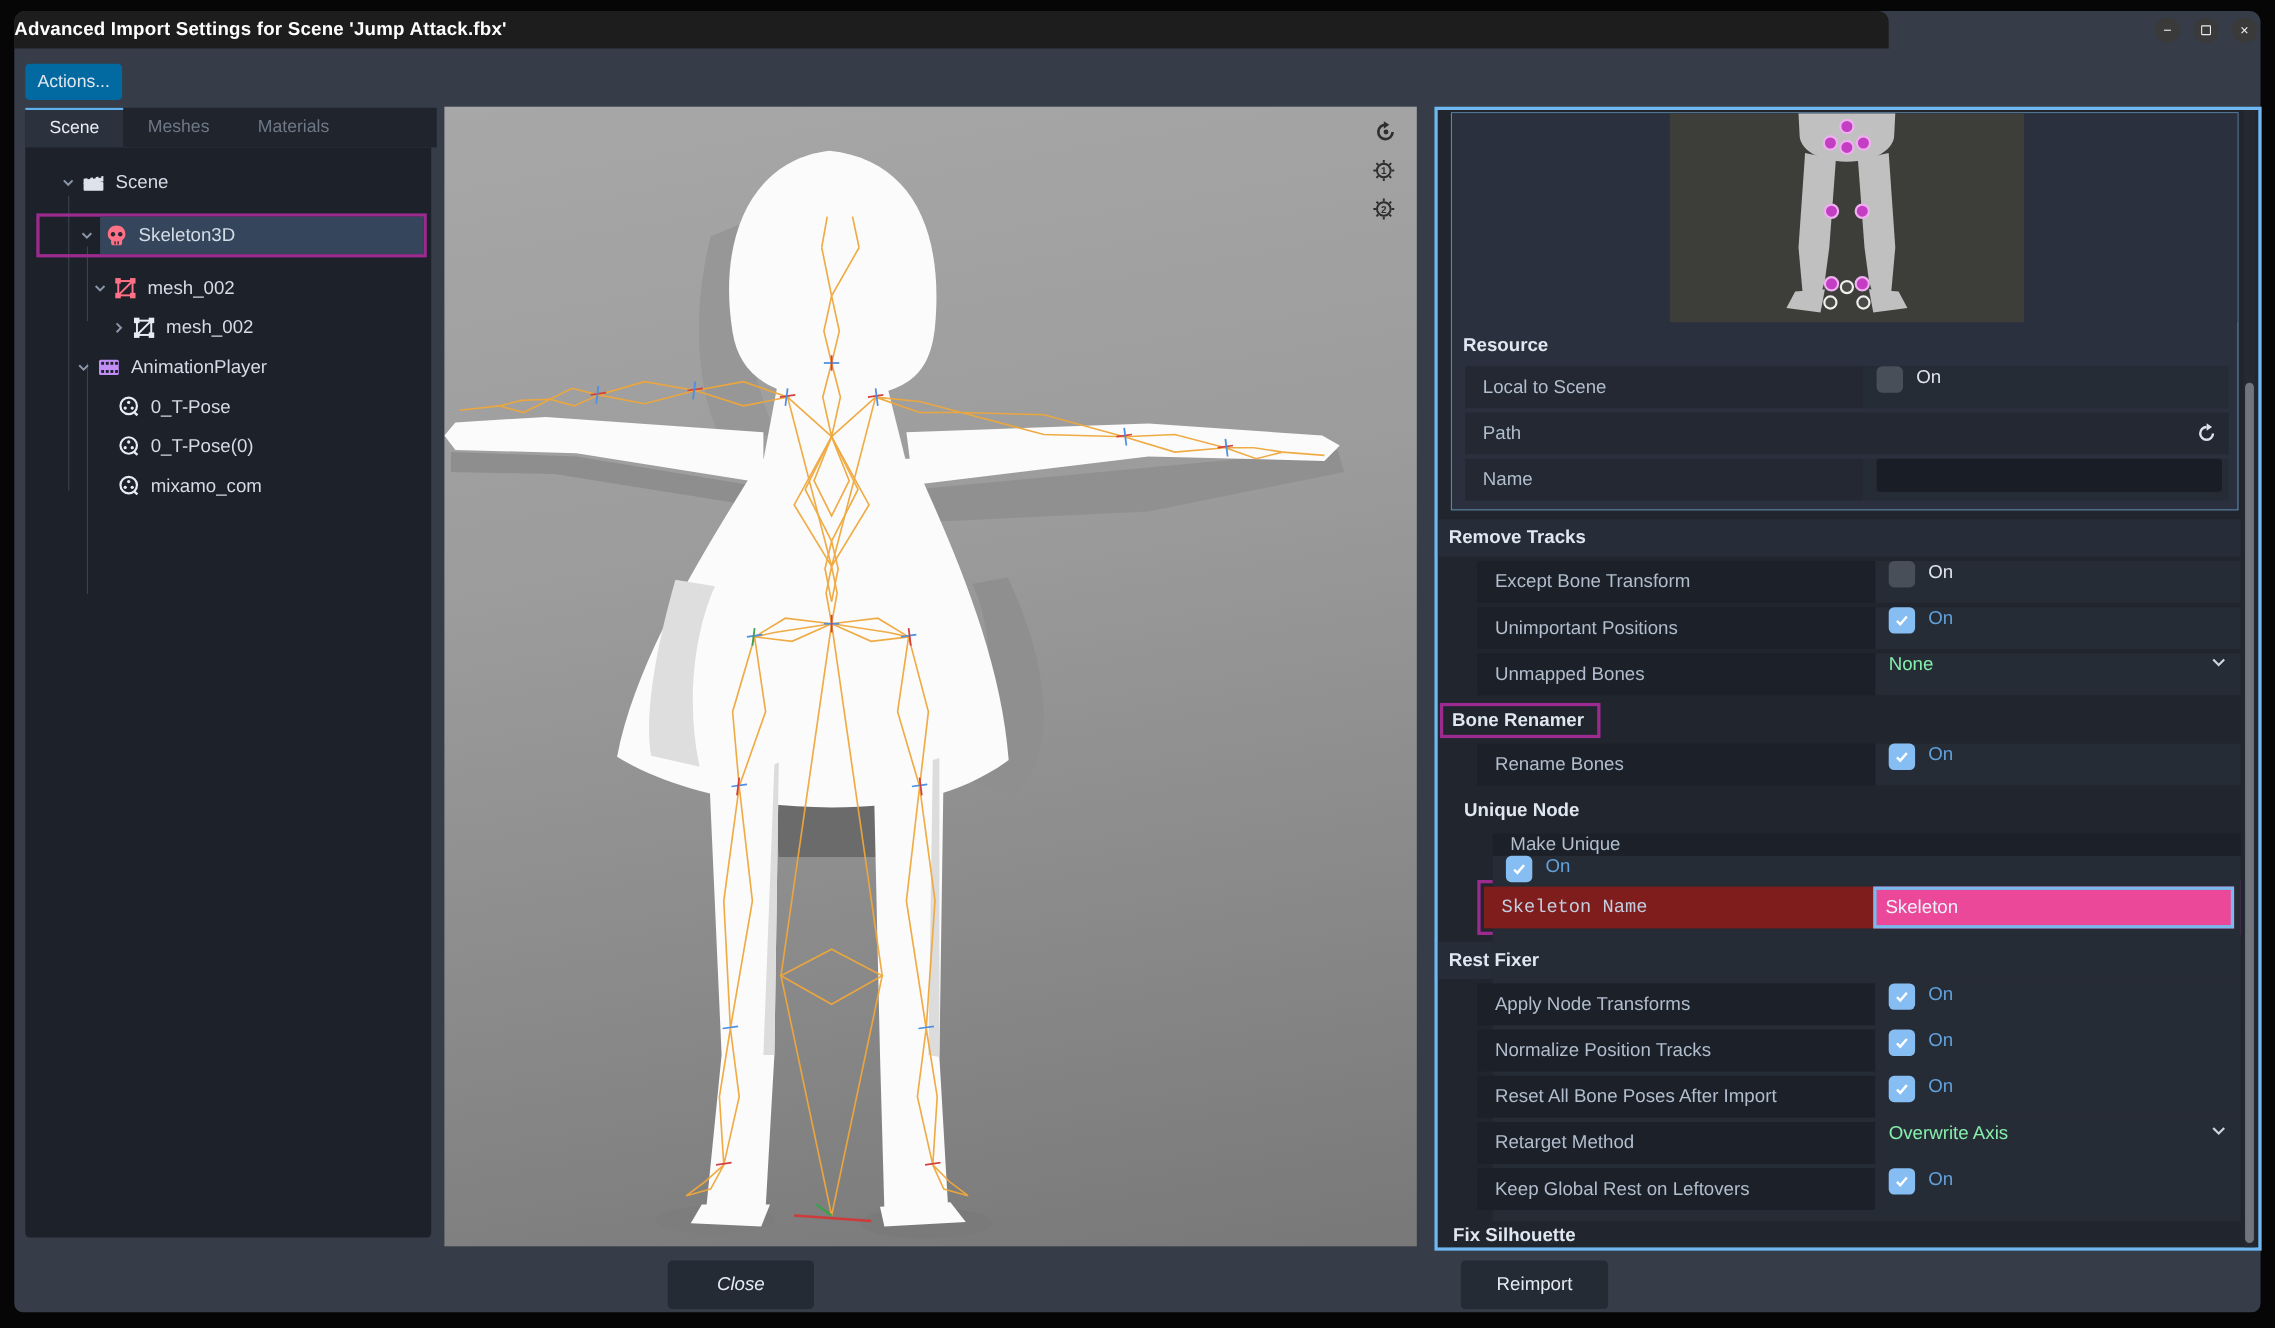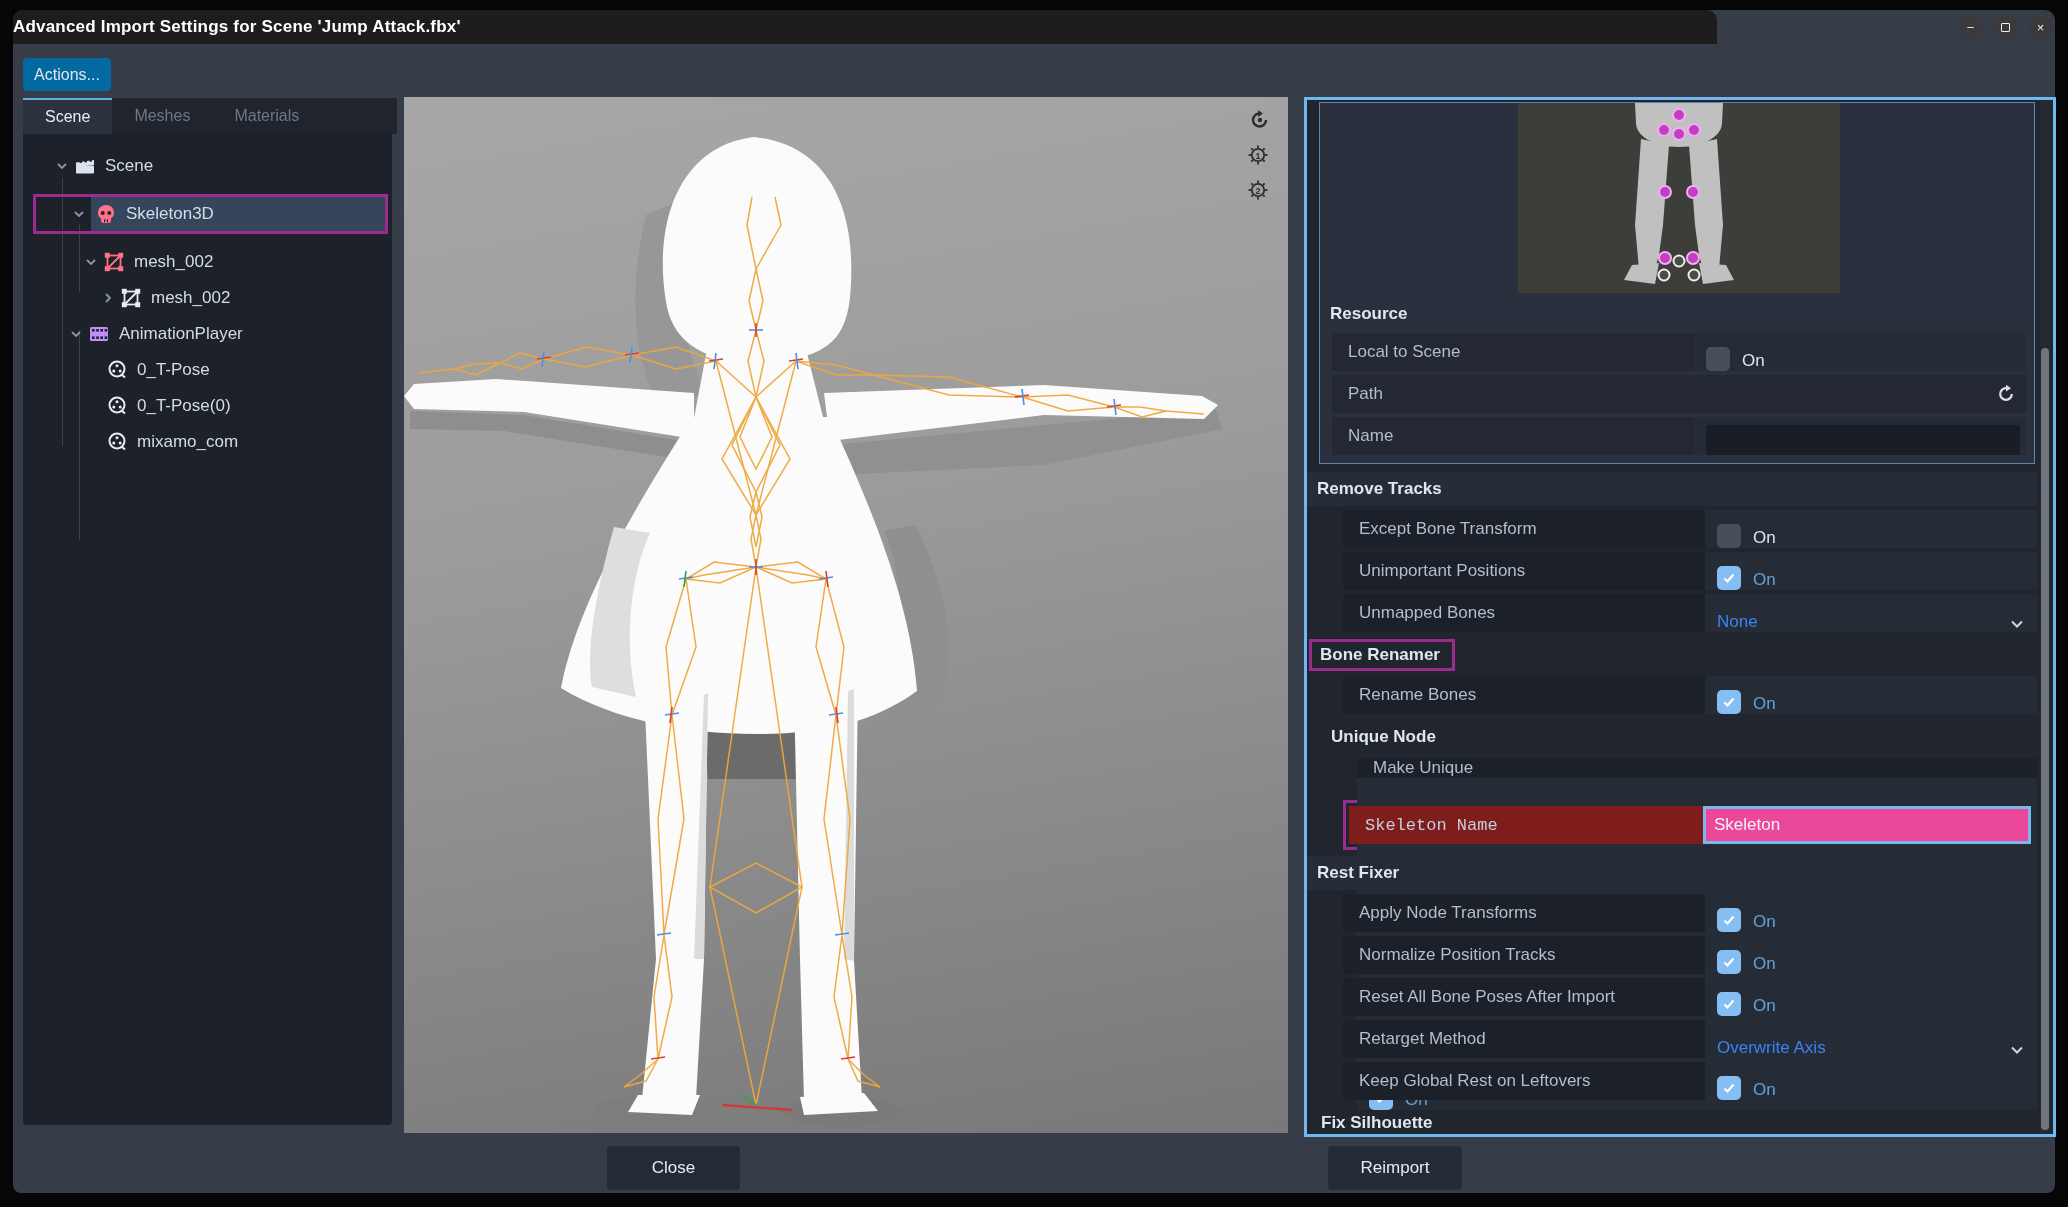--- a/index.html
+++ b/index.html
@@ -40,43 +40,43 @@
   .insp-inner{position:absolute;left:0;top:0;right:16px;bottom:0;}
   .subpanel{margin:2px 2px 8px 12px;border:1px solid #5d86a8;background:#2a303d;padding-bottom:8px;}
   .preview-strip{height:190px;position:relative;background:#2a303d;}
   .preview-img{position:absolute;left:198px;top:0;width:322px;height:190px;background:#3d3d3a;}
   .pheader{height:34px;display:flex;align-items:center;font-weight:bold;font-size:17px;color:#dfe7f1;padding-left:10px;margin:6px 0 4px 0;background:#272d38;}
   .subpanel .pheader{background:transparent;margin:4px 0 2px 0;}
   .subheader{background:transparent;padding-left:24px;}
   .prow{display:flex;height:38px;margin-bottom:4px;}
   .plabel{flex:1;background:#1b2029;color:#b2becd;font-size:17px;display:flex;align-items:center;padding-left:16px;min-width:0;}
   .subpanel .plabel{background:rgba(27,32,41,.45);}
-  .pedit{flex:0 0 332px;background:#262c36;display:flex;align-items:flex-end;padding-left:12px;}
+  .pedit{flex:0 0 332px;background:#262c36;display:flex;align-items:flex-start;padding-left:12px;}
   .ind1{margin-left:36px;} .ind2{margin-left:50px;flex-direction:column;} .subind{margin-left:12px;margin-right:8px;}
   .cb{width:24px;height:24px;border-radius:5px;background:#494f58;display:flex;align-items:center;justify-content:center;flex:0 0 auto;}
   .cb svg{display:none;}
   .pedit[data-checked="true"] .cb{background:#86bef3;}
   .pedit[data-checked="true"] .cb svg{display:block;}
   .on-label{margin-left:12px;font-size:17px;color:#dfe5ee;}
   .pedit[data-checked="true"] .on-label{color:#63a1da;}
-  .dd-value{font-size:17px;color:#3b82f6;flex:1;}
+  .dd-value{font-size:17px;color:#86efac;flex:1;}
   .dd-chev{width:16px;height:16px;margin-right:12px;flex:0 0 auto;}
   .field{flex:1;height:30px;background:#191d25;border-radius:3px;color:#e5ebf3;font-size:16px;display:flex;align-items:center;padding:0 9px;margin-right:6px;white-space:nowrap;overflow:hidden;}
   .reload-btn{margin-left:auto;margin-right:10px;width:20px;height:20px;flex:0 0 auto;}
   .ann-inline{border:3px solid #9b2b8e;padding:3px 12px 3px 8px;margin-left:-8px;}
   .ann-row{border:3px solid #9b2b8e;padding:3px;margin:0 0 4px 36px;}
   .ann-row .prow{margin:0;}
   .skn-label{background:#7f1d1d;color:#c3cfdf;font-family:Liberation Mono, monospace;}
   .skn-input{flex:0 0 328px;height:38px;background:#ec4899;border:3px solid #79b9ec;color:#eef3f9;font-size:17px;padding:0 8px;outline:none;}
   .scrollbar{position:absolute;right:3px;top:0;width:10px;height:100%;background:#252931;}
   .scroll-thumb{position:absolute;left:1px;top:248px;width:8px;height:782px;background:#71767e;border-radius:4px;}
 
   
   .footer-btn{position:absolute;height:44px;background:#252b35;border-radius:4px;color:#e5ebf3;font-size:17px;display:flex;align-items:center;justify-content:center;}
-  .close-btn{left:607px;top:1146px;width:133px;}
+  .close-btn{left:607px;top:1146px;width:133px;font-style:italic;}
   .reimport-btn{left:1328px;top:1146px;width:134px;}
 </style>
 </head>
 <body>
 
 <div id="stage">
 
   <div class="window-bg"></div>
 
   <div class="titlebar">

